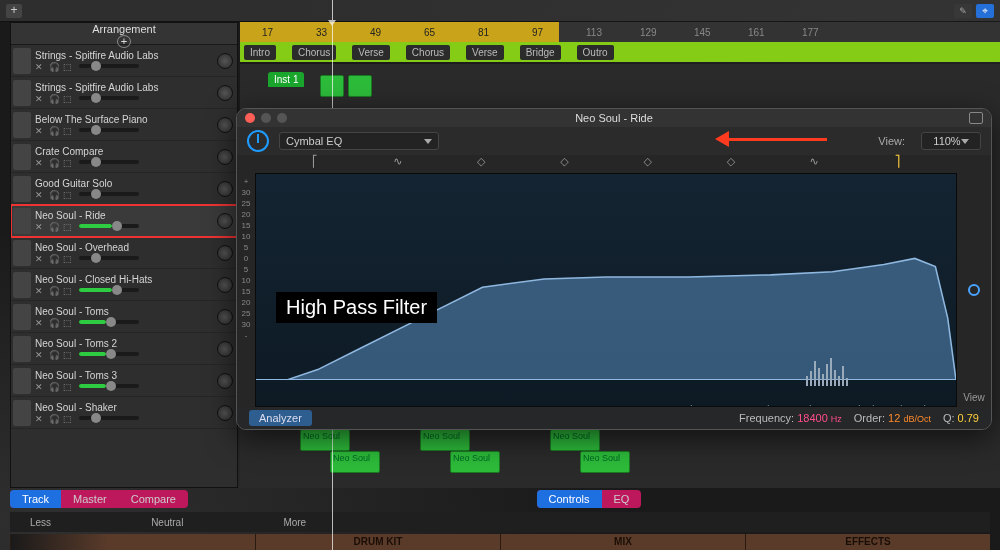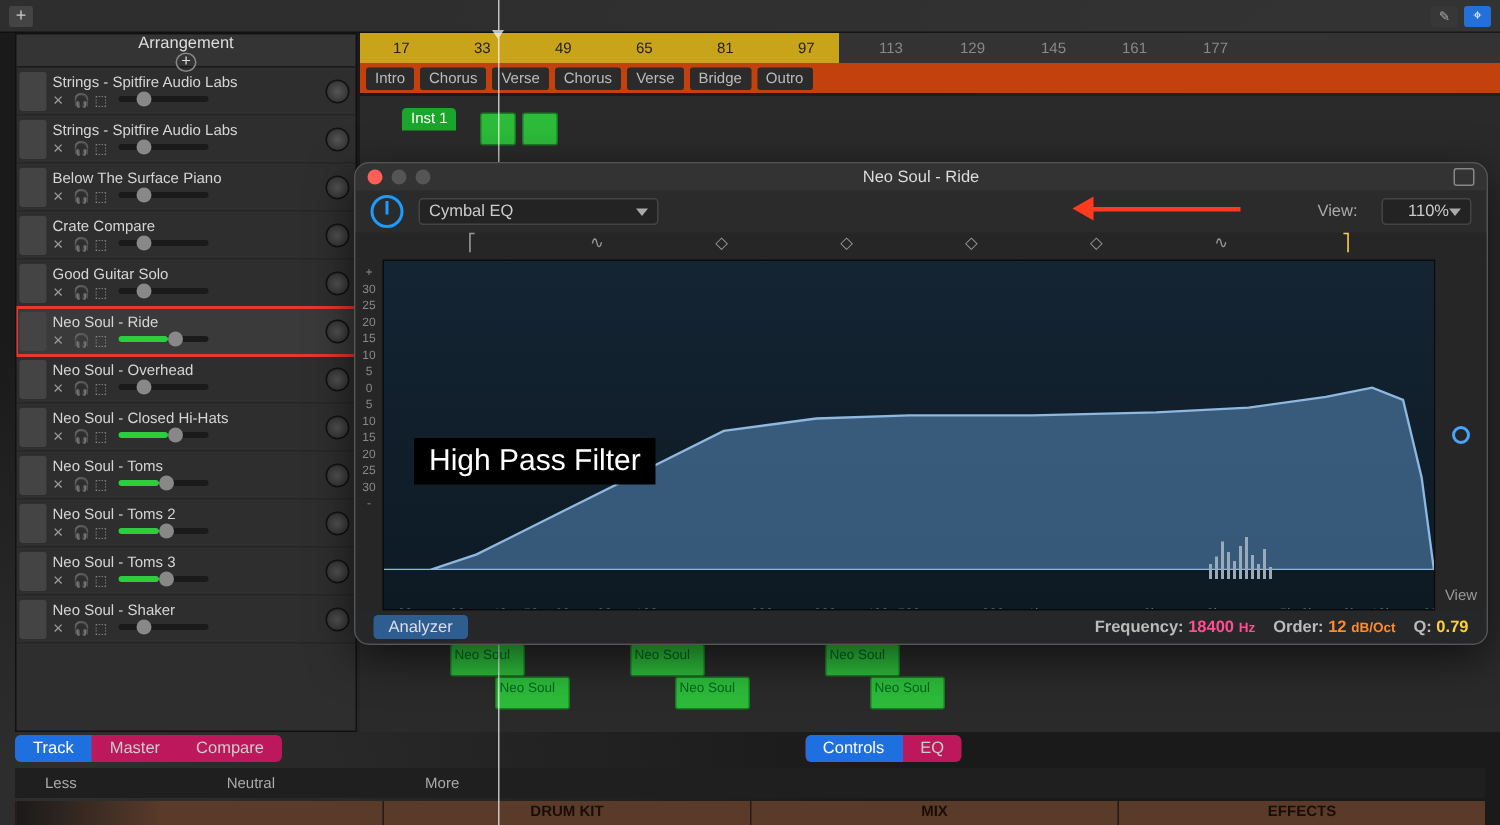--- a/index.html
+++ b/index.html
@@ -9,21 +9,21 @@
   .topbar { height: 22px; background: #2e2e2e; display:flex; align-items:center; padding:0 6px; border-bottom:1px solid #111;}
   .add-btn { width:16px; height:14px; background:#444; border-radius:2px; color:#ccc; text-align:center; line-height:13px; font-size:12px;}
   .topbar-sp { flex:1; }
   .tool-icon { width:18px; height:14px; background:#333; margin-left:4px; border-radius:2px; display:flex; align-items:center; justify-content:center;}
   .tool-icon.blue { background:#1e6fe0;}
   
   .timeline { position:absolute; left:240px; right:0; top:22px; height:42px; }
   .ruler { height:20px; background: linear-gradient(90deg,#c9a41b 0%,#c9a41b 42%,#333 42%,#333 100%); display:flex; align-items:center; padding-left:4px;}
   .ruler span { color:#222; font-size:10px; width:54px; display:inline-block;}
   .ruler span.dark { color:#888;}
-  .markers { height:20px; background:#c2410c; display:flex; gap:4px; align-items:center; padding:2px 4px;}
+  .markers { height:20px; background:#84cc16; display:flex; gap:16px; align-items:center; padding:2px 4px;}
   .marker { background:#2b2b2b; color:#bbb; padding:2px 6px; font-size:10px; border-radius:2px;}
   .playhead { position:absolute; top:0; bottom:-486px; left:332px; width:1px; background:#fff; opacity:.7; z-index:5;}
   .playhead::before { content:""; position:absolute; top:20px; left:-4px; border:4px solid transparent; border-top:6px solid #fff;}
   
   .sidebar { position:absolute; left:10px; top:22px; width:228px; bottom:62px; background:#2e2e2e; border:1px solid #111; overflow:hidden;}
   .side-head { height:22px; background:#343434; display:flex; align-items:center; padding:0 8px; color:#ddd; justify-content:space-between; border-bottom:1px solid #191919;flex-direction:column;}
   .side-head .plus { width:14px;height:14px;border:1px solid #888;border-radius:50%;text-align:center;line-height:11px;font-size:11px;}
   .track { height:32px; display:flex; align-items:center; padding:2px 4px 2px 2px; border-bottom:1px solid #262626; position:relative;}
   .track .th-icon { width:18px; height:26px; background:#444; margin-right:4px; border-radius:2px; flex:none;}
   .track .info { flex:1; min-width:0;}
@@ -48,36 +48,36 @@
   .traffic span.r { background:#ff5f56;}
   .expand-ic { position:absolute; right:8px; top:3px; width:14px;height:12px;border:1px solid #888;border-radius:2px;}
   .plugin-toolbar { height:28px; display:flex; align-items:center; padding:0 10px; gap:10px;}
   .power { width:22px;height:22px;border:2px solid #1e9bff;border-radius:50%; position:relative;}
   .power::after { content:""; position:absolute; left:50%; top:2px; width:2px; height:9px; background:#1e9bff; transform:translateX(-50%);}
   .preset-sel { flex:0 0 160px; height:18px; background:#232323; border:1px solid #444; border-radius:3px; display:flex; align-items:center; padding:0 6px; color:#ccc; font-size:11px; justify-content:space-between;}
   .arrow-annot { position:absolute; left:470px; top:22px; display:flex; align-items:center; z-index:40;}
   .arrow-annot .shaft { width:100px; height:3px; background:#ff3b1f;}
   .arrow-annot .head { width:0;height:0;border:8px solid transparent;border-right:14px solid #ff3b1f; margin-right:-2px;}
   .view-lab { margin-left:auto; color:#aaa; font-size:11px; margin-right:6px;}
-  .view-sel { width:60px; height:18px; background:#232323; border:1px solid #444; border-radius:3px; display:flex; align-items:center; justify-content:flex-end; padding:0 6px; color:#ccc; font-size:11px;}
+  .view-sel { width:60px; height:18px; background:#232323; border:1px solid #444; border-radius:3px; display:flex; align-items:center; justify-content:center; padding:0 6px; color:#ccc; font-size:11px;}
   
   .eq-wrap { display:flex; height:calc(100% - 18px - 28px - 22px - 18px);}
   .eq-left { width:18px; background:#262626; display:flex; flex-direction:column; align-items:center; color:#888; font-size:8px; padding-top:4px; gap:2px;}
   .eq-graph { flex:1; position:relative; background:linear-gradient(#142432,#0d1a24); border:1px solid #0a0a0a; overflow:hidden;}
   .eq-curve { position:absolute; inset:0;}
   .hp-label { position:absolute; left:20px; top:118px; background:#000; color:#fff; font-size:20px; padding:4px 10px; font-weight:400;}
   .freq-ticks { position:absolute; bottom:2px; left:0; right:0; display:flex; font-size:9px; color:#7aa;}
   .freq-ticks span { position:absolute; transform:translateX(-50%);}
   .eq-right { width:34px; background:#262626; position:relative;}
   .eq-right .out-knob { position:absolute; top:50%; left:50%; width:12px;height:12px;border:2px solid #4aa3ff;border-radius:50%; transform:translate(-50%,-50%);}
   .eq-right .gain-lab { position:absolute; bottom:4px; width:100%; text-align:center; color:#999; font-size:10px;}
   .plugin-params { height:22px; display:flex; align-items:center; gap:12px; padding:0 12px; justify-content:flex-end; background:#262728;}
   .plugin-params .an-btn { background:#2e5e8f; color:#dde; padding:2px 10px; border-radius:3px; margin-right:auto; font-size:11px;}
   .plugin-params span { font-size:11px; color:#bbb;}
-  .plugin-params b { font-weight:700;}
+  .plugin-params b { font-weight:400;}
   .plugin-params .v-freq { color:#ff4d8d;}
   .plugin-params .v-order { color:#ff8a2a;}
   .plugin-params .v-q { color:#ffcf3a;}
   .plugin-footer { height:18px; text-align:center; color:#ddd; font-size:12px; background:#1f1f1f; line-height:18px;}
   
   .bottom1 { position:absolute; left:10px; right:10px; bottom:40px; height:22px; display:flex; align-items:center;}
   .seg { display:flex; background:#be185d; border-radius:4px; overflow:hidden; font-size:11px;}
   .seg div { padding:3px 12px; color:#ccc;}
   .seg div.on { background:#1e6fe0; color:#fff;}
   .bottom1 .sp { flex:1;}

